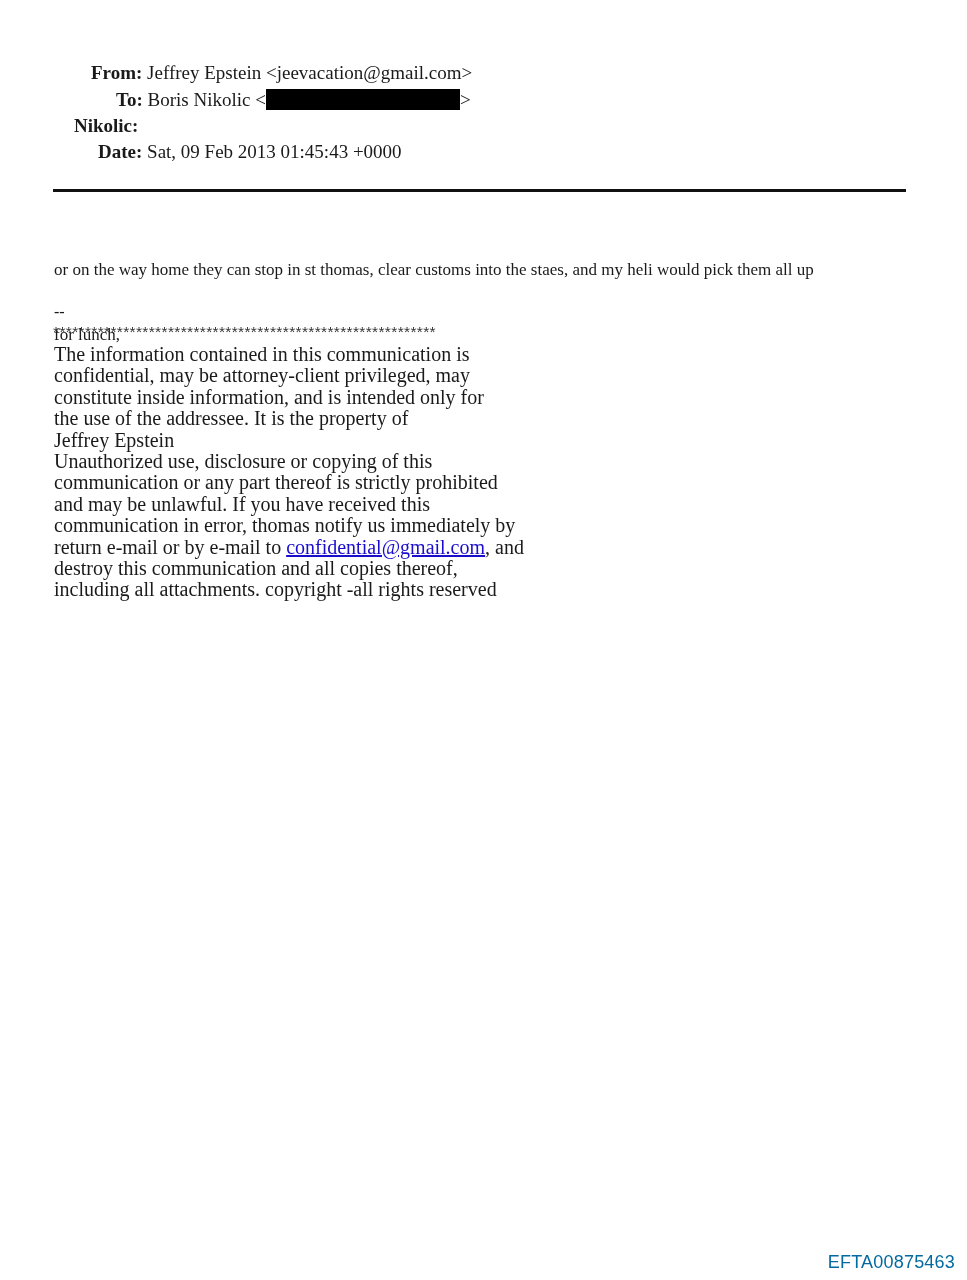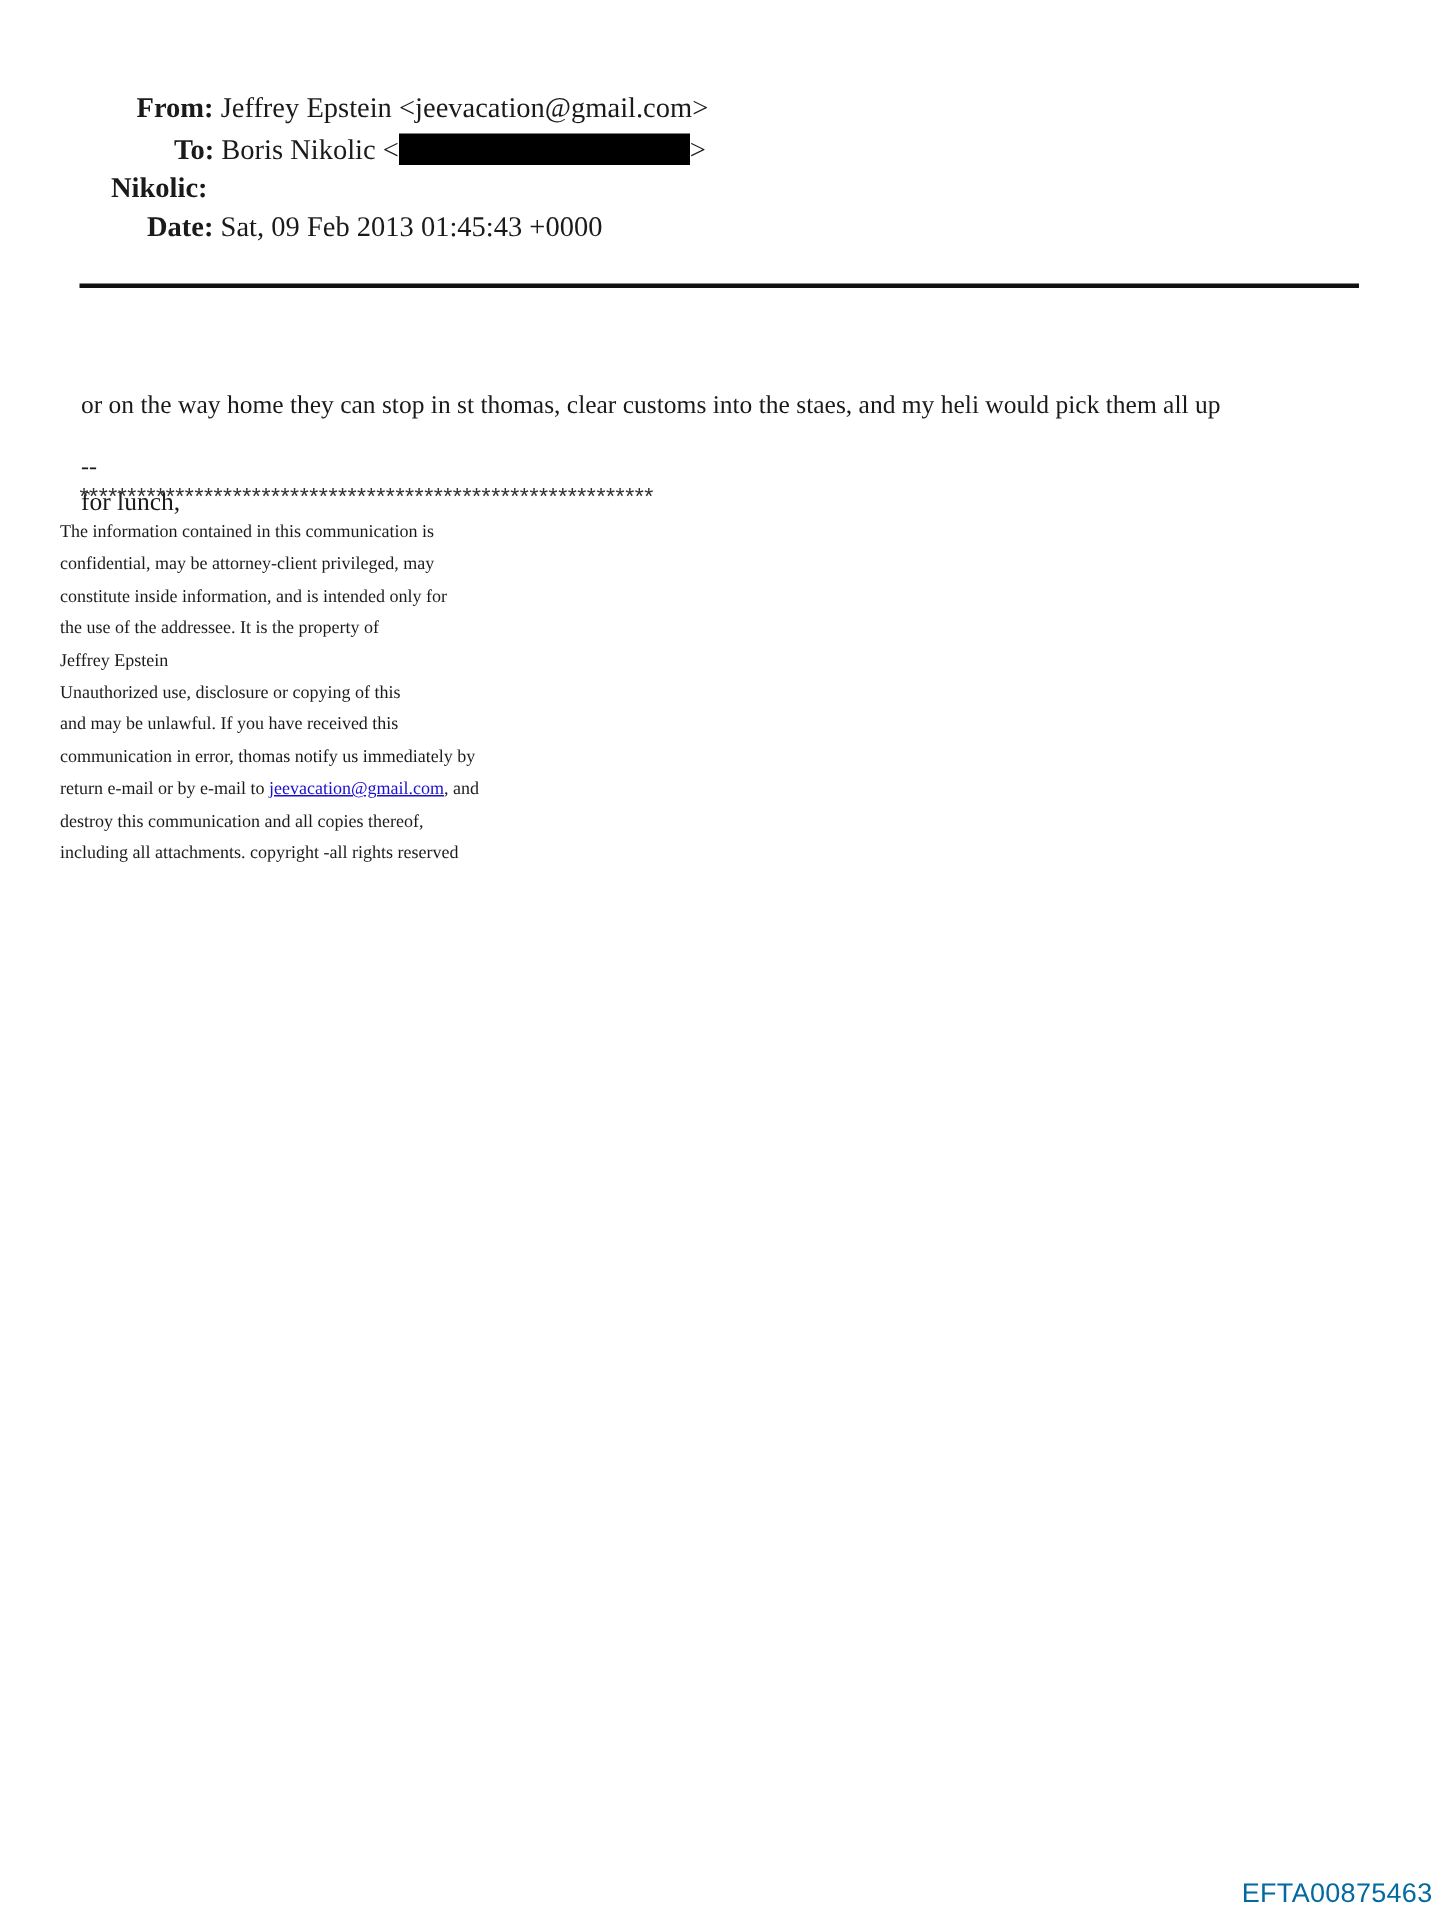--- a/index.html
+++ b/index.html
@@ -72,23 +72,23 @@
       top: 322px;
       font-family: "Liberation Sans", "DejaVu Sans", sans-serif;
       font-size: 15.5px;
       letter-spacing: 0.35px;
       line-height: 20px;
       color: #333;
       white-space: nowrap;
     }
     .disclaimer {
       position: absolute;
-      left: 40px;
+      left: 54px;
       top: 344px;
-      font-size: 12px;
+      font-size: 20px;
       line-height: 21.4px;
     }
     .disclaimer .line {
       display: block;
       white-space: nowrap;
     }
     .mail-link {
       color: #1a0dcc;
       text-decoration: underline;
     }
@@ -134,20 +134,21 @@
 <div class="sig-dash">--</div>
 <div class="stars">************************************************************</div>
 
 <div class="disclaimer">
   <span class="line">The information contained in this communication is</span>
   <span class="line">confidential, may be attorney-client privileged, may</span>
   <span class="line">constitute inside information, and is intended only for</span>
   <span class="line">the use of the addressee. It is the property of</span>
   <span class="line">Jeffrey Epstein</span>
   <span class="line">Unauthorized use, disclosure or copying of this</span>
+  <span class="line">communication or any part thereof is strictly prohibited</span>
   <span class="line">and may be unlawful. If you have received this</span>
   <span class="line">communication in error, thomas notify us immediately by</span>
-  <span class="line"><span>return e-mail or by e-mail to </span><a class="mail-link">jeevacation@gmail.com</a><span>, and</span></span>
+  <span class="line"><span>return e-mail or by e-mail to </span><a class="mail-link">confidential@gmail.com</a><span>, and</span></span>
   <span class="line">destroy this communication and all copies thereof,</span>
   <span class="line">including all attachments. copyright -all rights reserved</span>
 </div>
 
 <div class="footer-id">EFTA00875463</div>
 
 </body></html>

